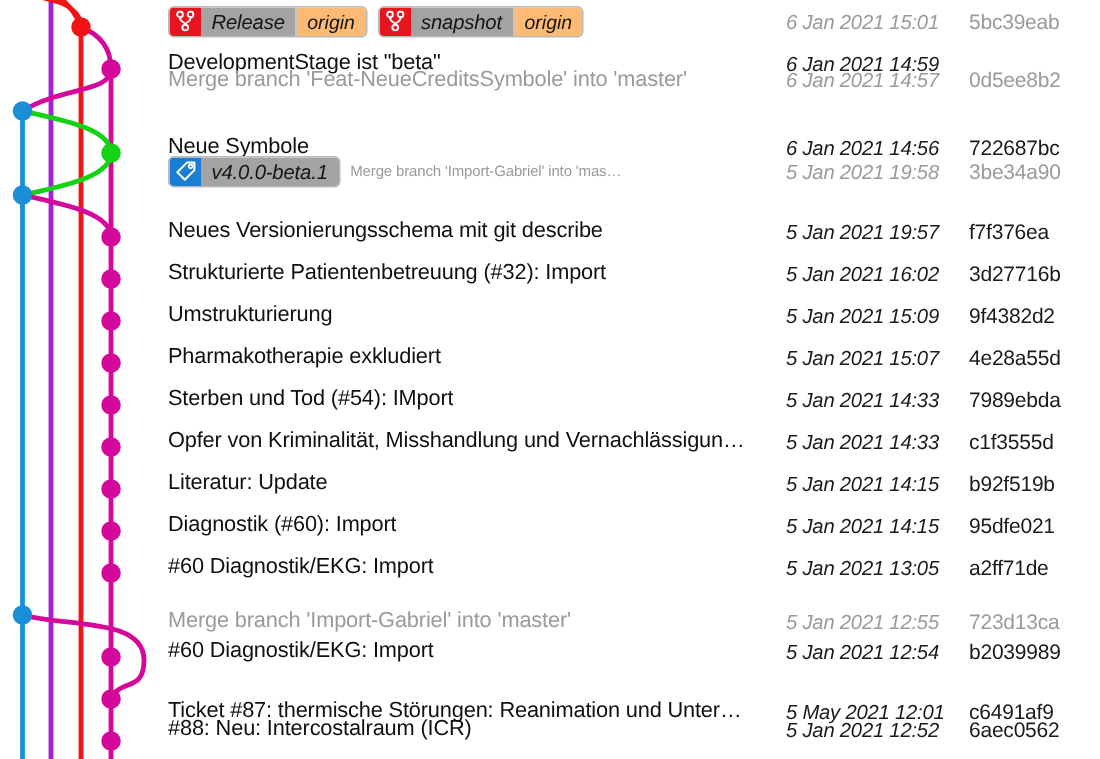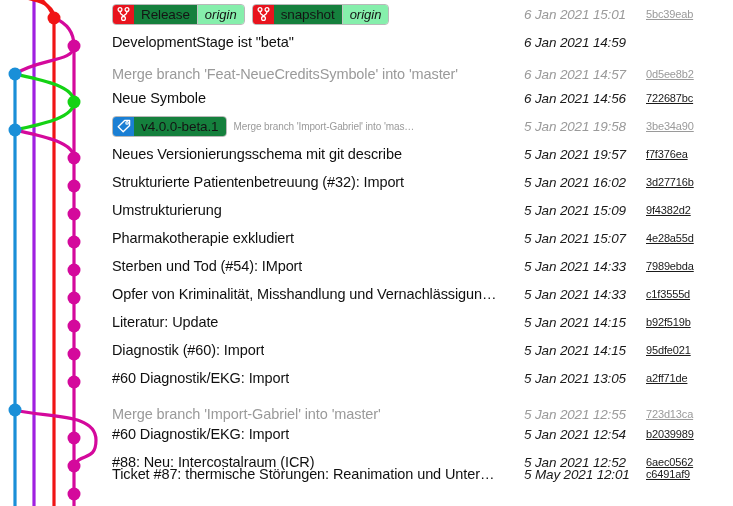--- a/index.html
+++ b/index.html
@@ -93,25 +93,24 @@
   }
   .date-cell.dim { color: #9a9a9a; }
 
   .hash-cell {
     position: absolute;
     left: 646px;
     width: 86px;
     height: 28px;
     display: flex;
     align-items: center;
-    font-size: 11px;
+    font-size: 14px;
     color: #1a1a1a;
     white-space: nowrap;
     letter-spacing: -0.15px;
-    text-decoration: underline;
   }
   .hash-cell.dim { color: #9a9a9a; }
 
   
   .refs {
     display: flex;
     align-items: center;
     flex: 0 0 auto;
   }
   .ref-badge {
@@ -134,32 +133,33 @@
     flex: 0 0 auto;
   }
   .ref-icon.red   { background: #e8141e; }
   .ref-icon.blue  { background: #1a7fd4; }
   .ref-name {
     display: flex;
     align-items: center;
     padding: 0 7px 0 7px;
     font-size: 13.5px;
     color: #141414;
-    background: #15803d;
+    background: #a3a3a3;
     white-space: nowrap;
     letter-spacing: -0.1px;
+    font-style: italic;
   }
   .ref-remote {
     display: flex;
     align-items: center;
     padding: 0 7px;
     font-size: 13px;
     font-style: italic;
     color: #141414;
-    background: #86efac;
+    background: #fdba74;
     border-left: 1px solid #c4c4c4;
     white-space: nowrap;
   }
   .badge-subject {
     font-size: 10px;
     color: #9a9a9a;
     white-space: nowrap;
     overflow: hidden;
     text-overflow: ellipsis;
     letter-spacing: -0.1px;
@@ -251,35 +251,35 @@
         </div>
         <div class="date-cell dim">6 Jan 2021 15:01</div>
         <div class="hash-cell dim">5bc39eab</div>
       </div>
       <div class="commit-row" style="top: 28px;">
         <div class="subject-cell">
           <span class="subject-text">DevelopmentStage ist "beta"</span>
         </div>
         <div class="date-cell">6 Jan 2021 14:59</div>
       </div>
-      <div class="commit-row" style="top: 60px; padding-left: 36px;">
+      <div class="commit-row" style="top: 39px; padding-left: 36px;">
         <div class="subject-cell">
           <span class="subject-text merge">Merge branch 'Feat-NeueCreditsSymbole' into 'master'</span>
         </div>
         <div class="date-cell dim">6 Jan 2021 14:57</div>
         <div class="hash-cell dim">0d5ee8b2</div>
       </div>
       <div class="commit-row" style="top: 84px;">
         <div class="subject-cell">
           <span class="subject-text">Neue Symbole</span>
         </div>
         <div class="date-cell">6 Jan 2021 14:56</div>
         <div class="hash-cell">722687bc</div>
       </div>
-      <div class="commit-row" style="top: 112px;">
+      <div class="commit-row" style="top: 100px;">
         <div class="subject-cell">
           <div class="refs">
             <span class="ref-badge">
               <span class="ref-icon blue">
                 <svg width="14" height="14" viewBox="0 0 14 14">
                   <path d="M7.6,1.4 L12.6,1.4 L12.6,6.4 L6.2,12.8 L1.2,7.8 Z" fill="none" stroke="#fff" stroke-width="1.35" stroke-linejoin="round"></path>
                   <circle cx="10.1" cy="3.9" r="1.25" fill="none" stroke="#fff" stroke-width="1.2"></circle>
                 </svg>
               </span>
               <span class="ref-name">v4.0.0-beta.1</span>
@@ -360,21 +360,21 @@
         <div class="date-cell dim">5 Jan 2021 12:55</div>
         <div class="hash-cell dim">723d13ca</div>
       </div>
       <div class="commit-row" style="top: 420px;">
         <div class="subject-cell">
           <span class="subject-text">#60 Diagnostik/EKG: Import</span>
         </div>
         <div class="date-cell">5 Jan 2021 12:54</div>
         <div class="hash-cell">b2039989</div>
       </div>
-      <div class="commit-row" style="top: 448px;">
+      <div class="commit-row" style="top: 472px;">
         <div class="subject-cell">
           <span class="subject-text">#88: Neu: Intercostalraum (ICR)</span>
         </div>
         <div class="date-cell">5 Jan 2021 12:52</div>
         <div class="hash-cell">6aec0562</div>
       </div>
       <div class="commit-row" style="top: 460px;">
         <div class="subject-cell">
           <span class="subject-text">Ticket #87: thermische Störungen: Reanimation und Unter…</span>
         </div>

